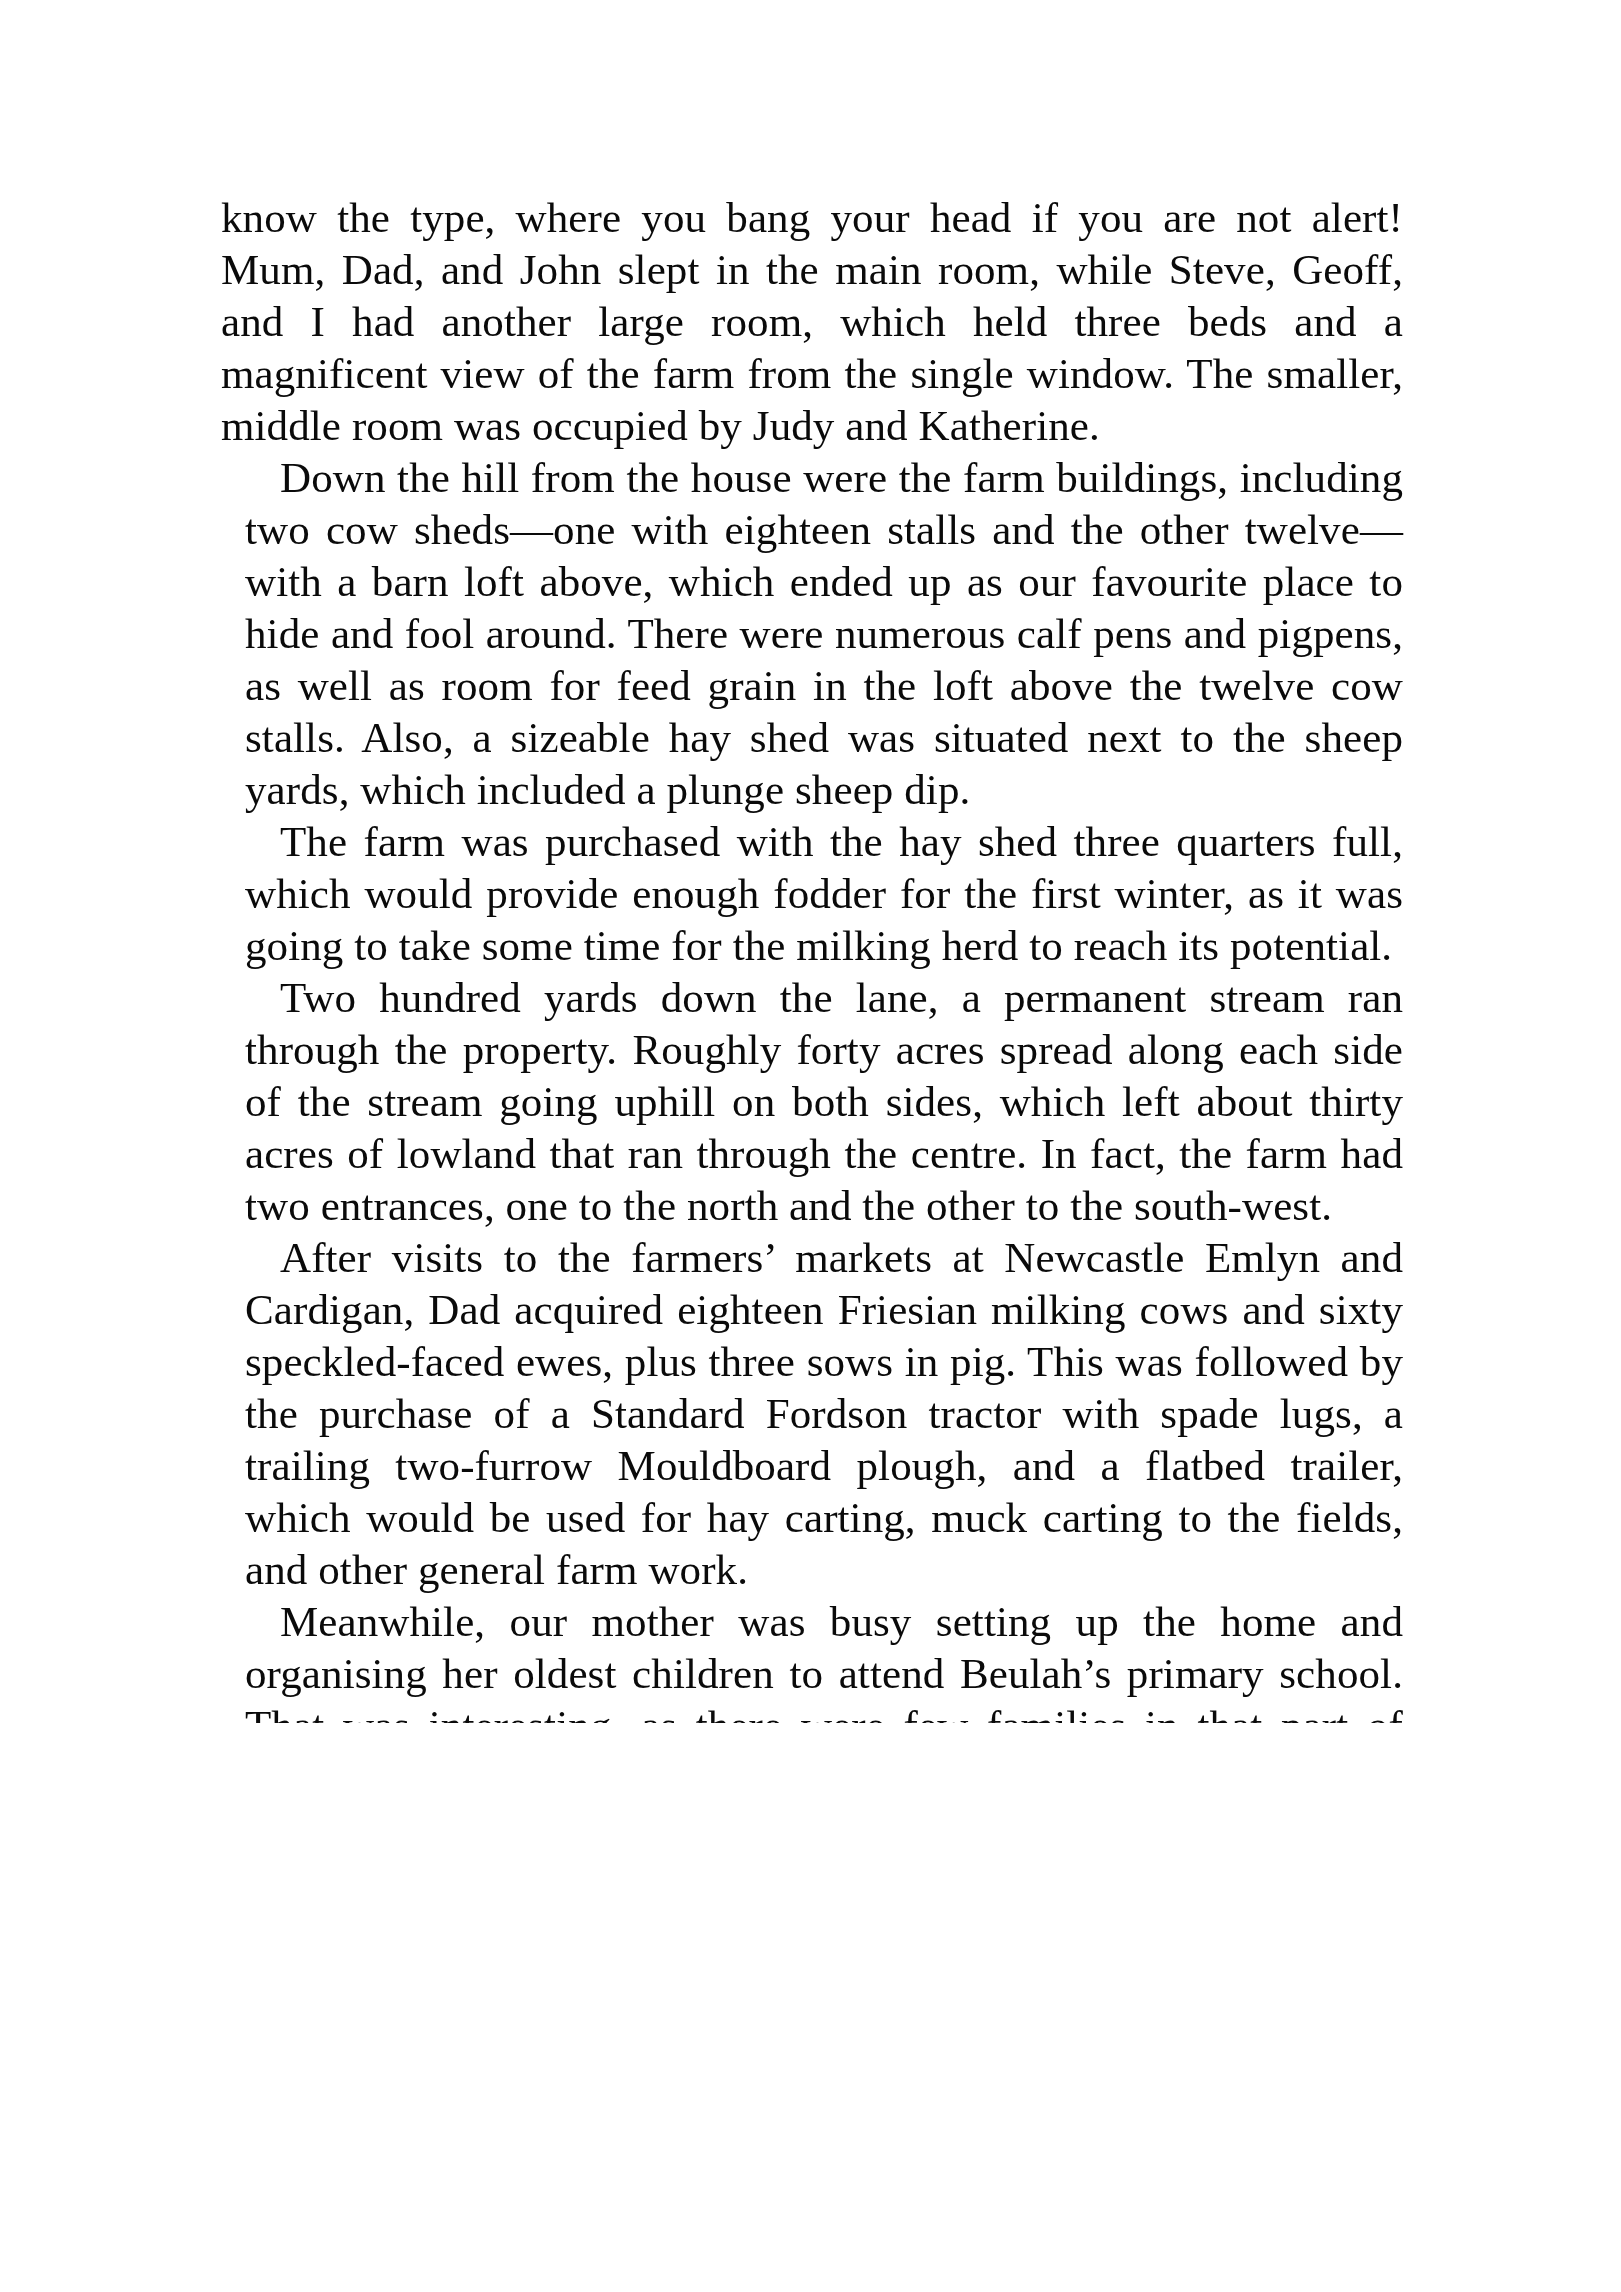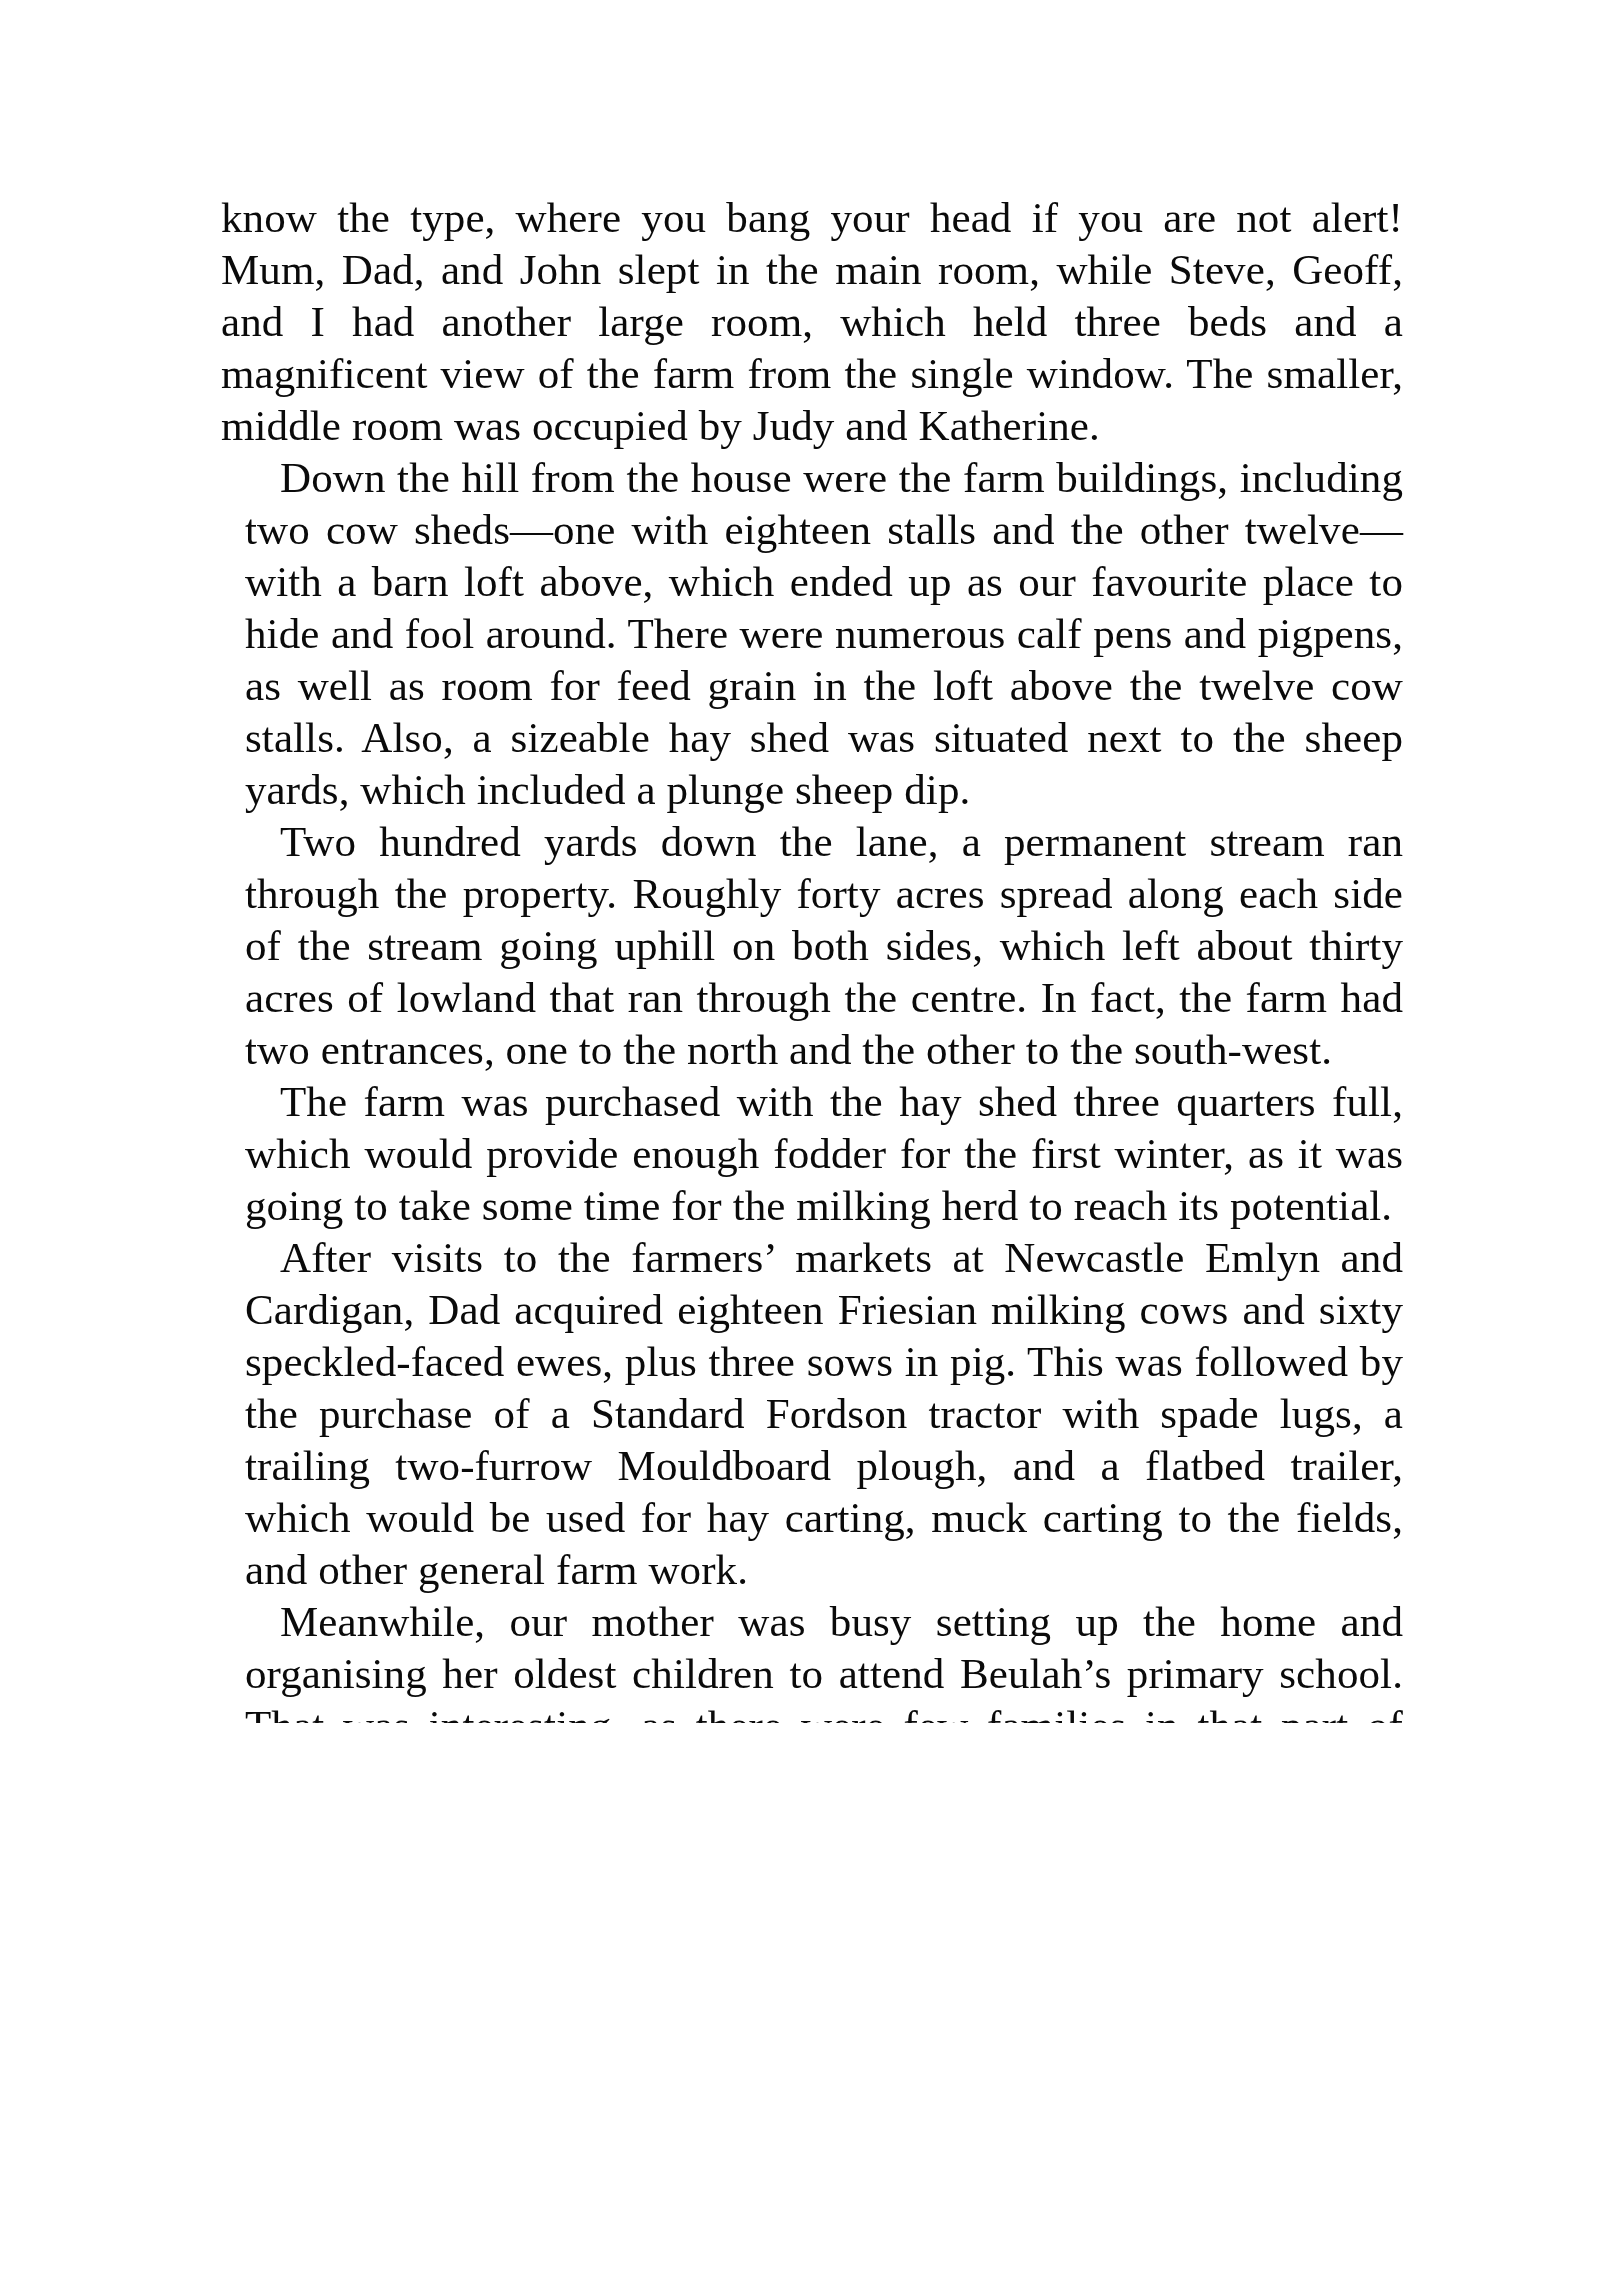--- a/index.html
+++ b/index.html
@@ -46,20 +46,20 @@
     line-height: 52px;
   }
 </style>
 </head>
 <body>
 
 <div class="page">
   <div class="text-block">
     <p>know the type, where you bang your head if you are not alert! Mum, Dad, and John slept in the main room, while Steve, Geoff, and I had another large room, which held three beds and a magnificent view of the farm from the single window. The smaller, middle room was occupied by Judy and Katherine.</p>
     <p class="indent">Down the hill from the house were the farm buildings, including two cow sheds—one with eighteen stalls and the other twelve—with a barn loft above, which ended up as our favourite place to hide and fool around. There were numerous calf pens and pigpens, as well as room for feed grain in the loft above the twelve cow stalls. Also, a sizeable hay shed was situated next to the sheep yards, which included a plunge sheep dip.</p>
+    <p class="indent">The farm was purchased with the hay shed three quarters full, which would provide enough fodder for the first winter, as it was going to take some time for the milking herd to reach its potential.</p>
     <p class="indent">Two hundred yards down the lane, a permanent stream ran through the property. Roughly forty acres spread along each side of the stream going uphill on both sides, which left about thirty acres of lowland that ran through the centre. In fact, the farm had two entrances, one to the north and the other to the south-west.</p>
-    <p class="indent">The farm was purchased with the hay shed three quarters full, which would provide enough fodder for the first winter, as it was going to take some time for the milking herd to reach its potential.</p>
     <p class="indent">After visits to the farmers’ markets at Newcastle Emlyn and Cardigan, Dad acquired eighteen Friesian milking cows and sixty speckled-faced ewes, plus three sows in pig. This was followed by the purchase of a Standard Fordson tractor with spade lugs, a trailing two-furrow Mouldboard plough, and a flatbed trailer, which would be used for hay carting, muck carting to the fields, and other general farm work.</p>
     <p class="indent">Meanwhile, our mother was busy setting up the home and organising her oldest children to attend Beulah’s primary school. That was interesting, as there were few families in that part of Wales that spoke English—Welsh was the overriding language. Walking the one mile to and from school each day was a given—rain, hail, or shine. You didn’t have to worry about “stranger danger” in those days!</p>
     <div class="section-break">*</div>
   </div>
 </div>
 
 
 </body></html>

